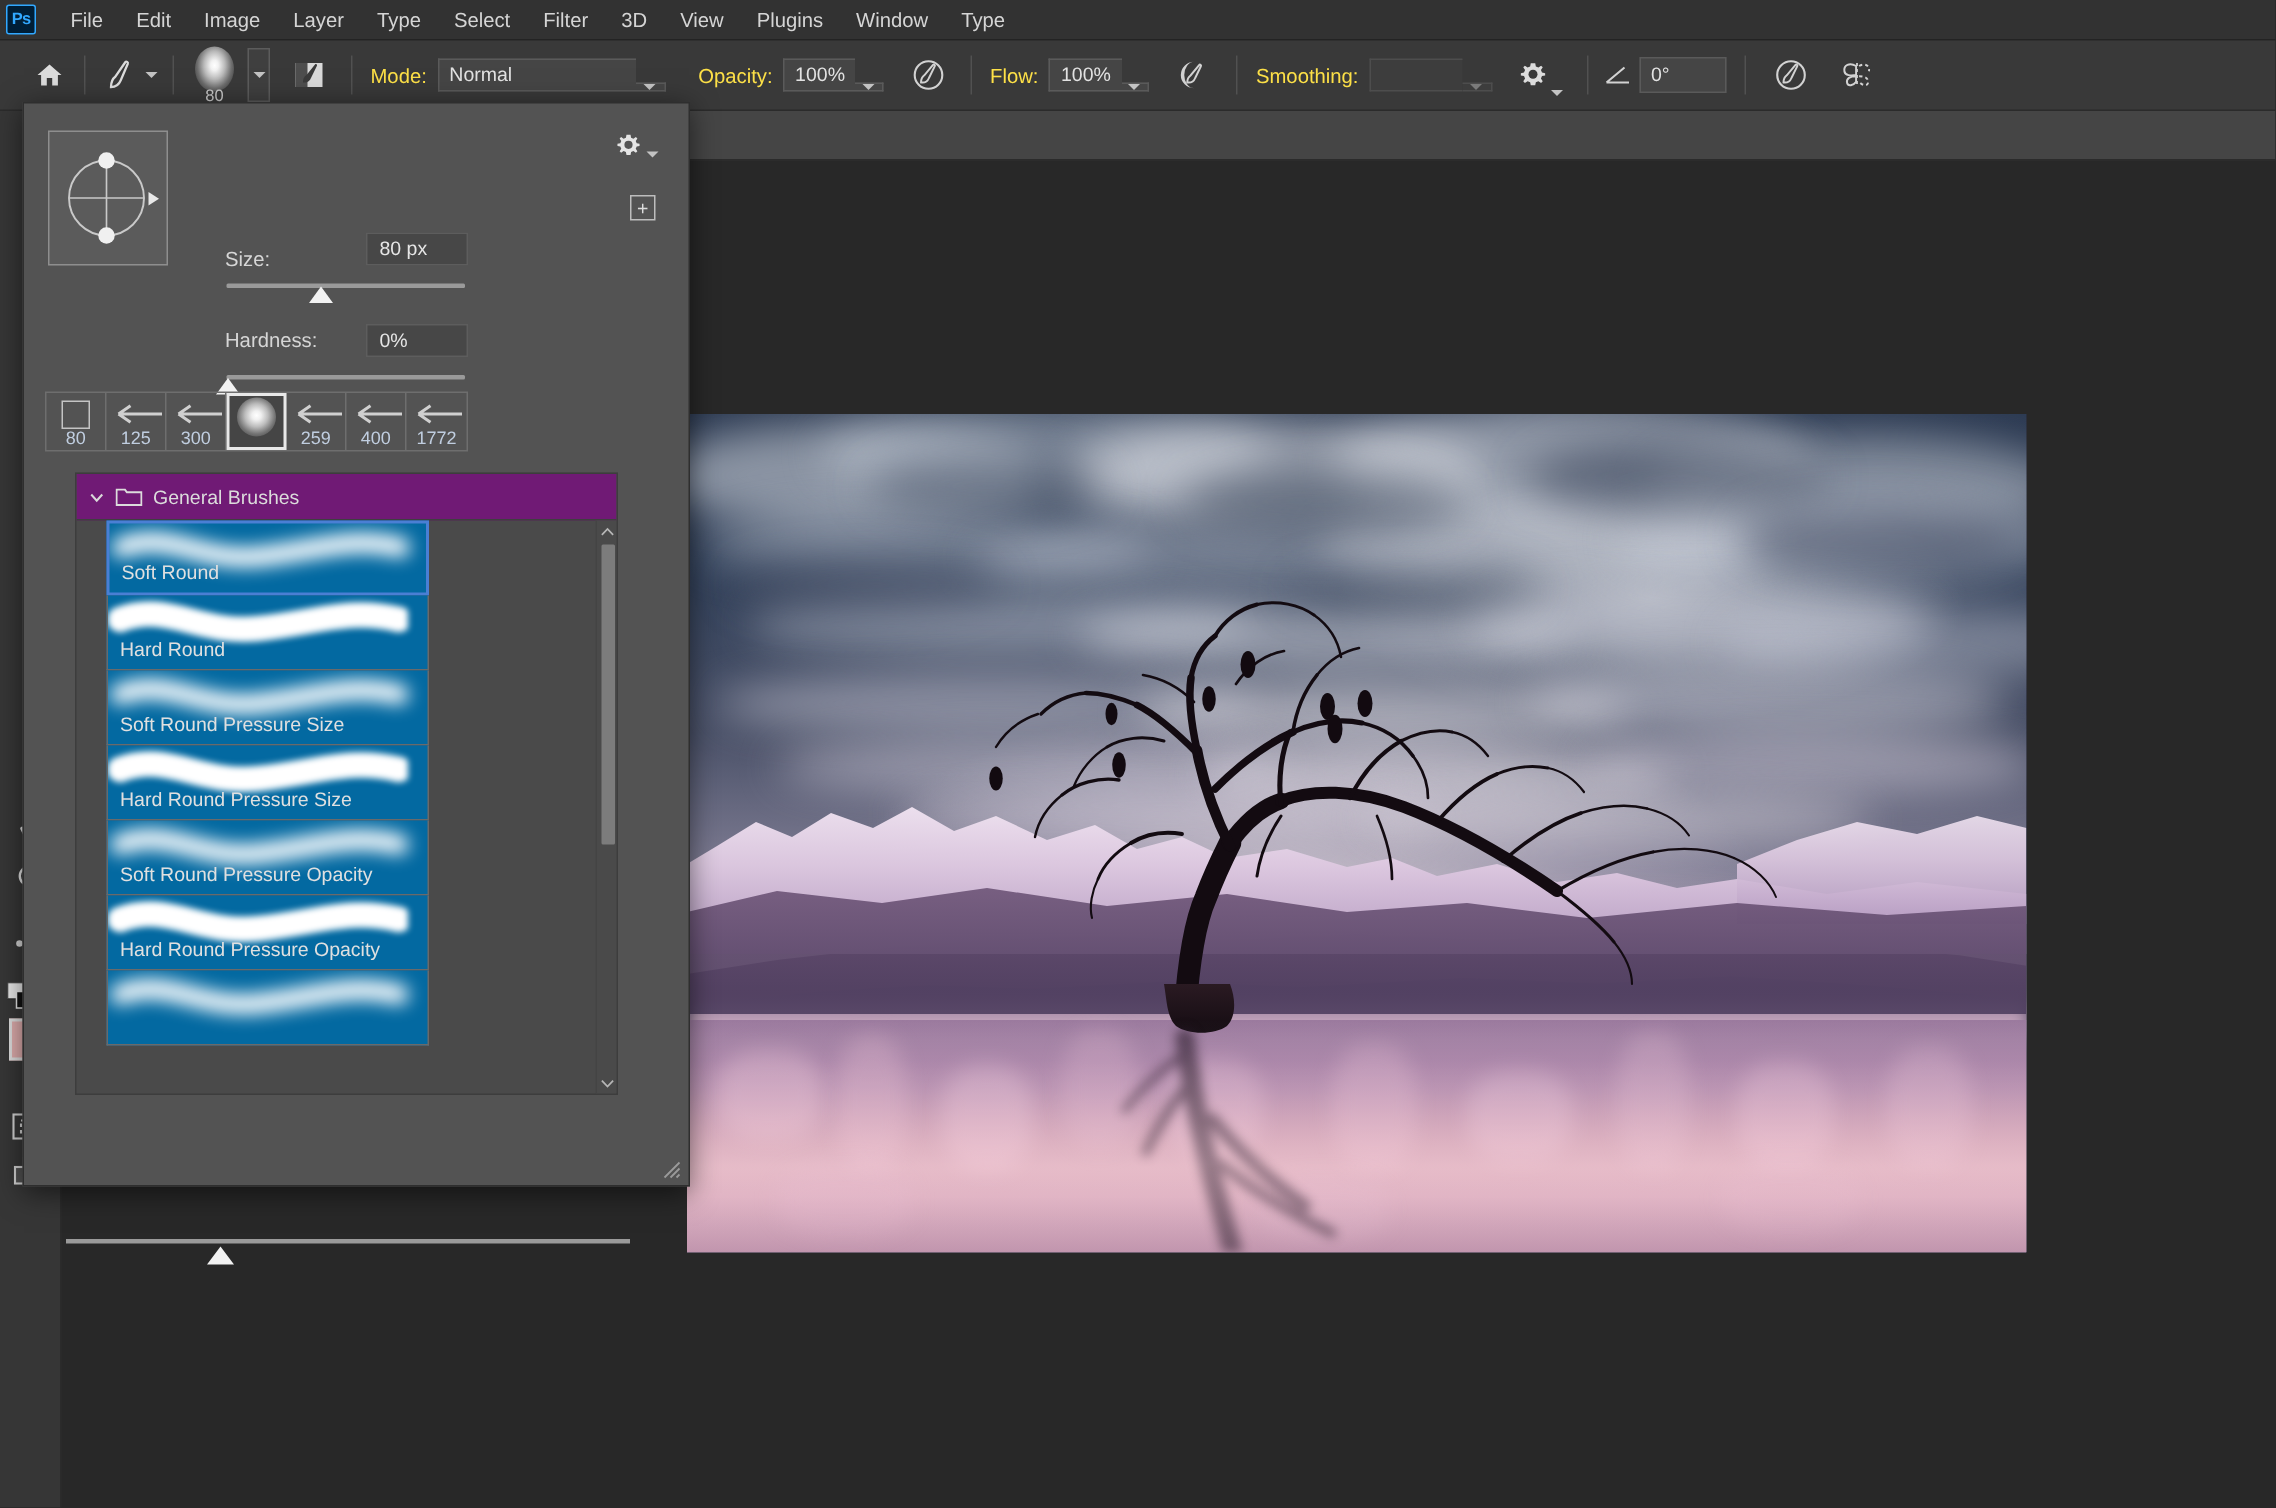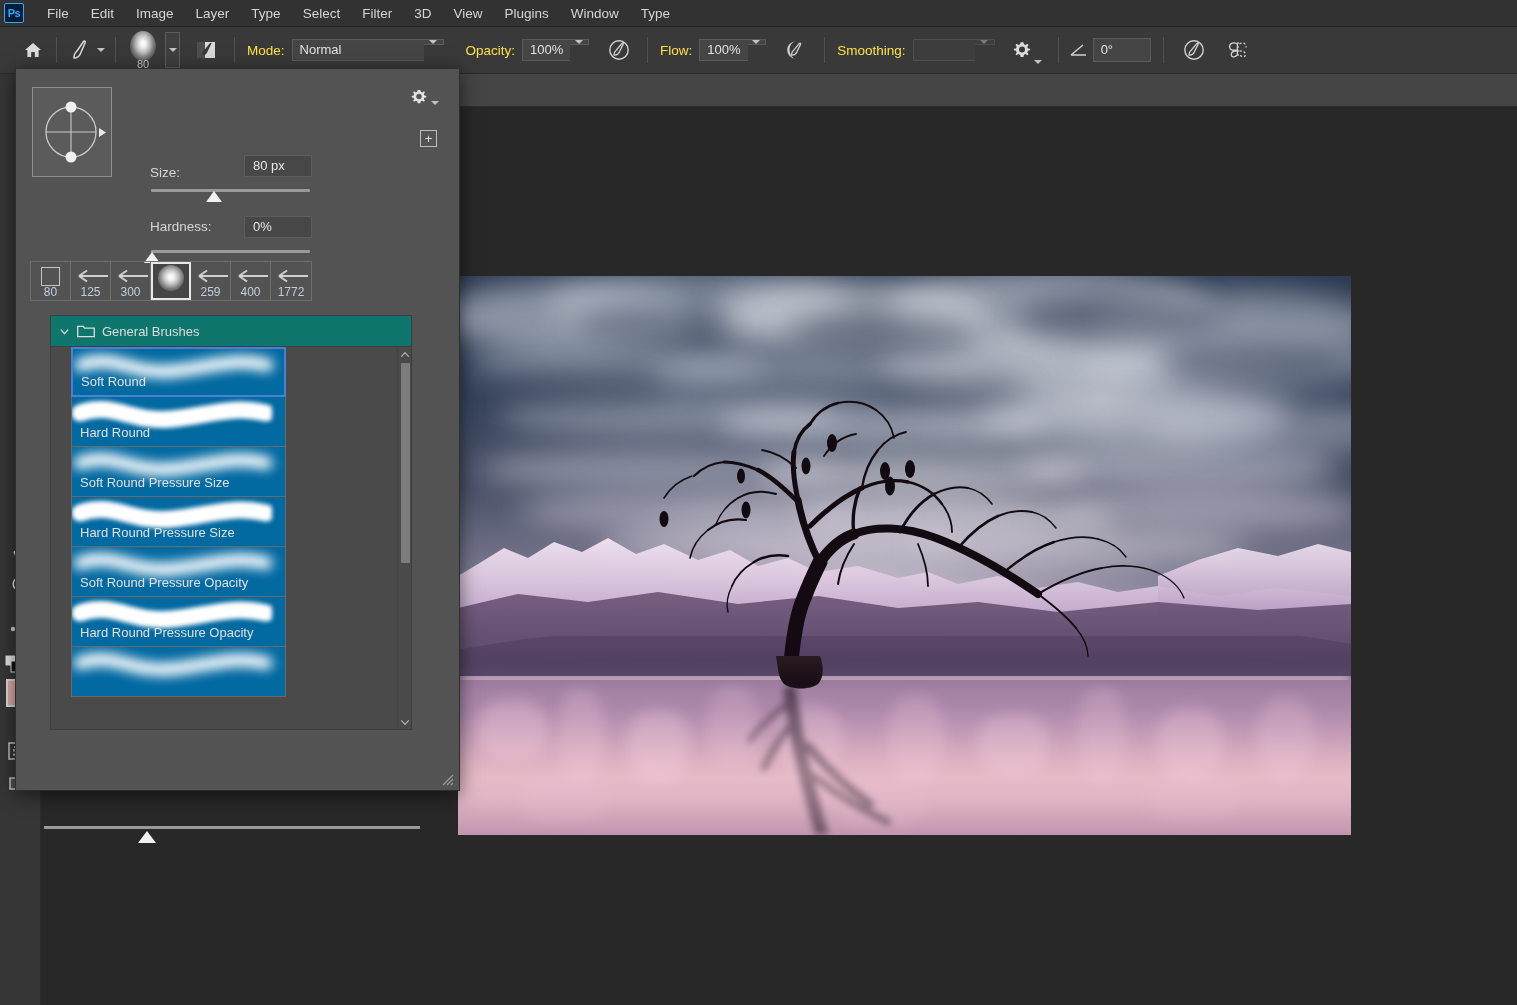--- a/index.html
+++ b/index.html
@@ -48,21 +48,21 @@
     padding: 0 6px;
   }
   .ob-label { color: #fde047; font-size: 13.5px; margin-right: 7px; white-space: nowrap; }
   .ob-field {
     background: #454545; border: 1px solid #5a5a5a; color: #e2e2e2;
     font-size: 13px; height: 22px; line-height: 20px;
     padding: 0 7px; display: flex; align-items: center;
   }
   .ob-field.disabled { background: #3d3d3d; border-color: #4d4d4d; color: #8a8a8a; }
   .ob-combo {
-    display: flex; align-items: flex-start; height: 22px;
+    display: flex; align-items: flex-end; height: 22px;
   }
   .ob-combo .arrow {
     width: 20px; background: #454545; border: 1px solid #5a5a5a; border-left: none;
     display: flex; align-items: center; justify-content: center;
   }
   .ob-combo.disabled .arrow { background: #3d3d3d; border-color: #4d4d4d; }
   .caret { width: 0; height: 0; border-left: 4px solid transparent;
            border-right: 4px solid transparent; border-top: 4px solid #c3c3c3; }
   .caret.dim { border-top-color: #7b7b7b; }
 
@@ -221,21 +221,21 @@
   .dotbrush {
     width: 26px; height: 26px; border-radius: 50%;
     background: radial-gradient(circle at 50% 46%, #ffffff 0%, #f0f0f0 16%, #bcbcbc 40%, #757575 64%, #4b4b4b 84%, #434343 100%);
   }
 
   .bp-list {
     position: absolute; left: 34px; top: 246px; width: 362px; height: 415px;
     background: #4a4a4a; border: 1px solid #3d3d3d; overflow: hidden;
   }
   .bp-group {
-    height: 31px; background: #0f766e; border-bottom: 1px solid #3f3f3f;
+    height: 31px; background: #701a75; border-bottom: 1px solid #3f3f3f;
     display: flex; align-items: center; padding-left: 8px; gap: 7px; text-align: center;
   }
   .bp-group-name { color: #dcdcdc; font-size: 13px; }
   .bp-items { position: absolute; left: 0; top: 31px; right: 14px; bottom: 0; }
   .bp-item {
     position: relative; height: 50px; margin: 0 0 0 20px; width: 215px;
     background: #0369a1; border: 1px solid #6a6a6a; border-top: none;
     overflow: hidden;
   }
   .bp-item:first-child { border-top: 1px solid #6a6a6a; }

